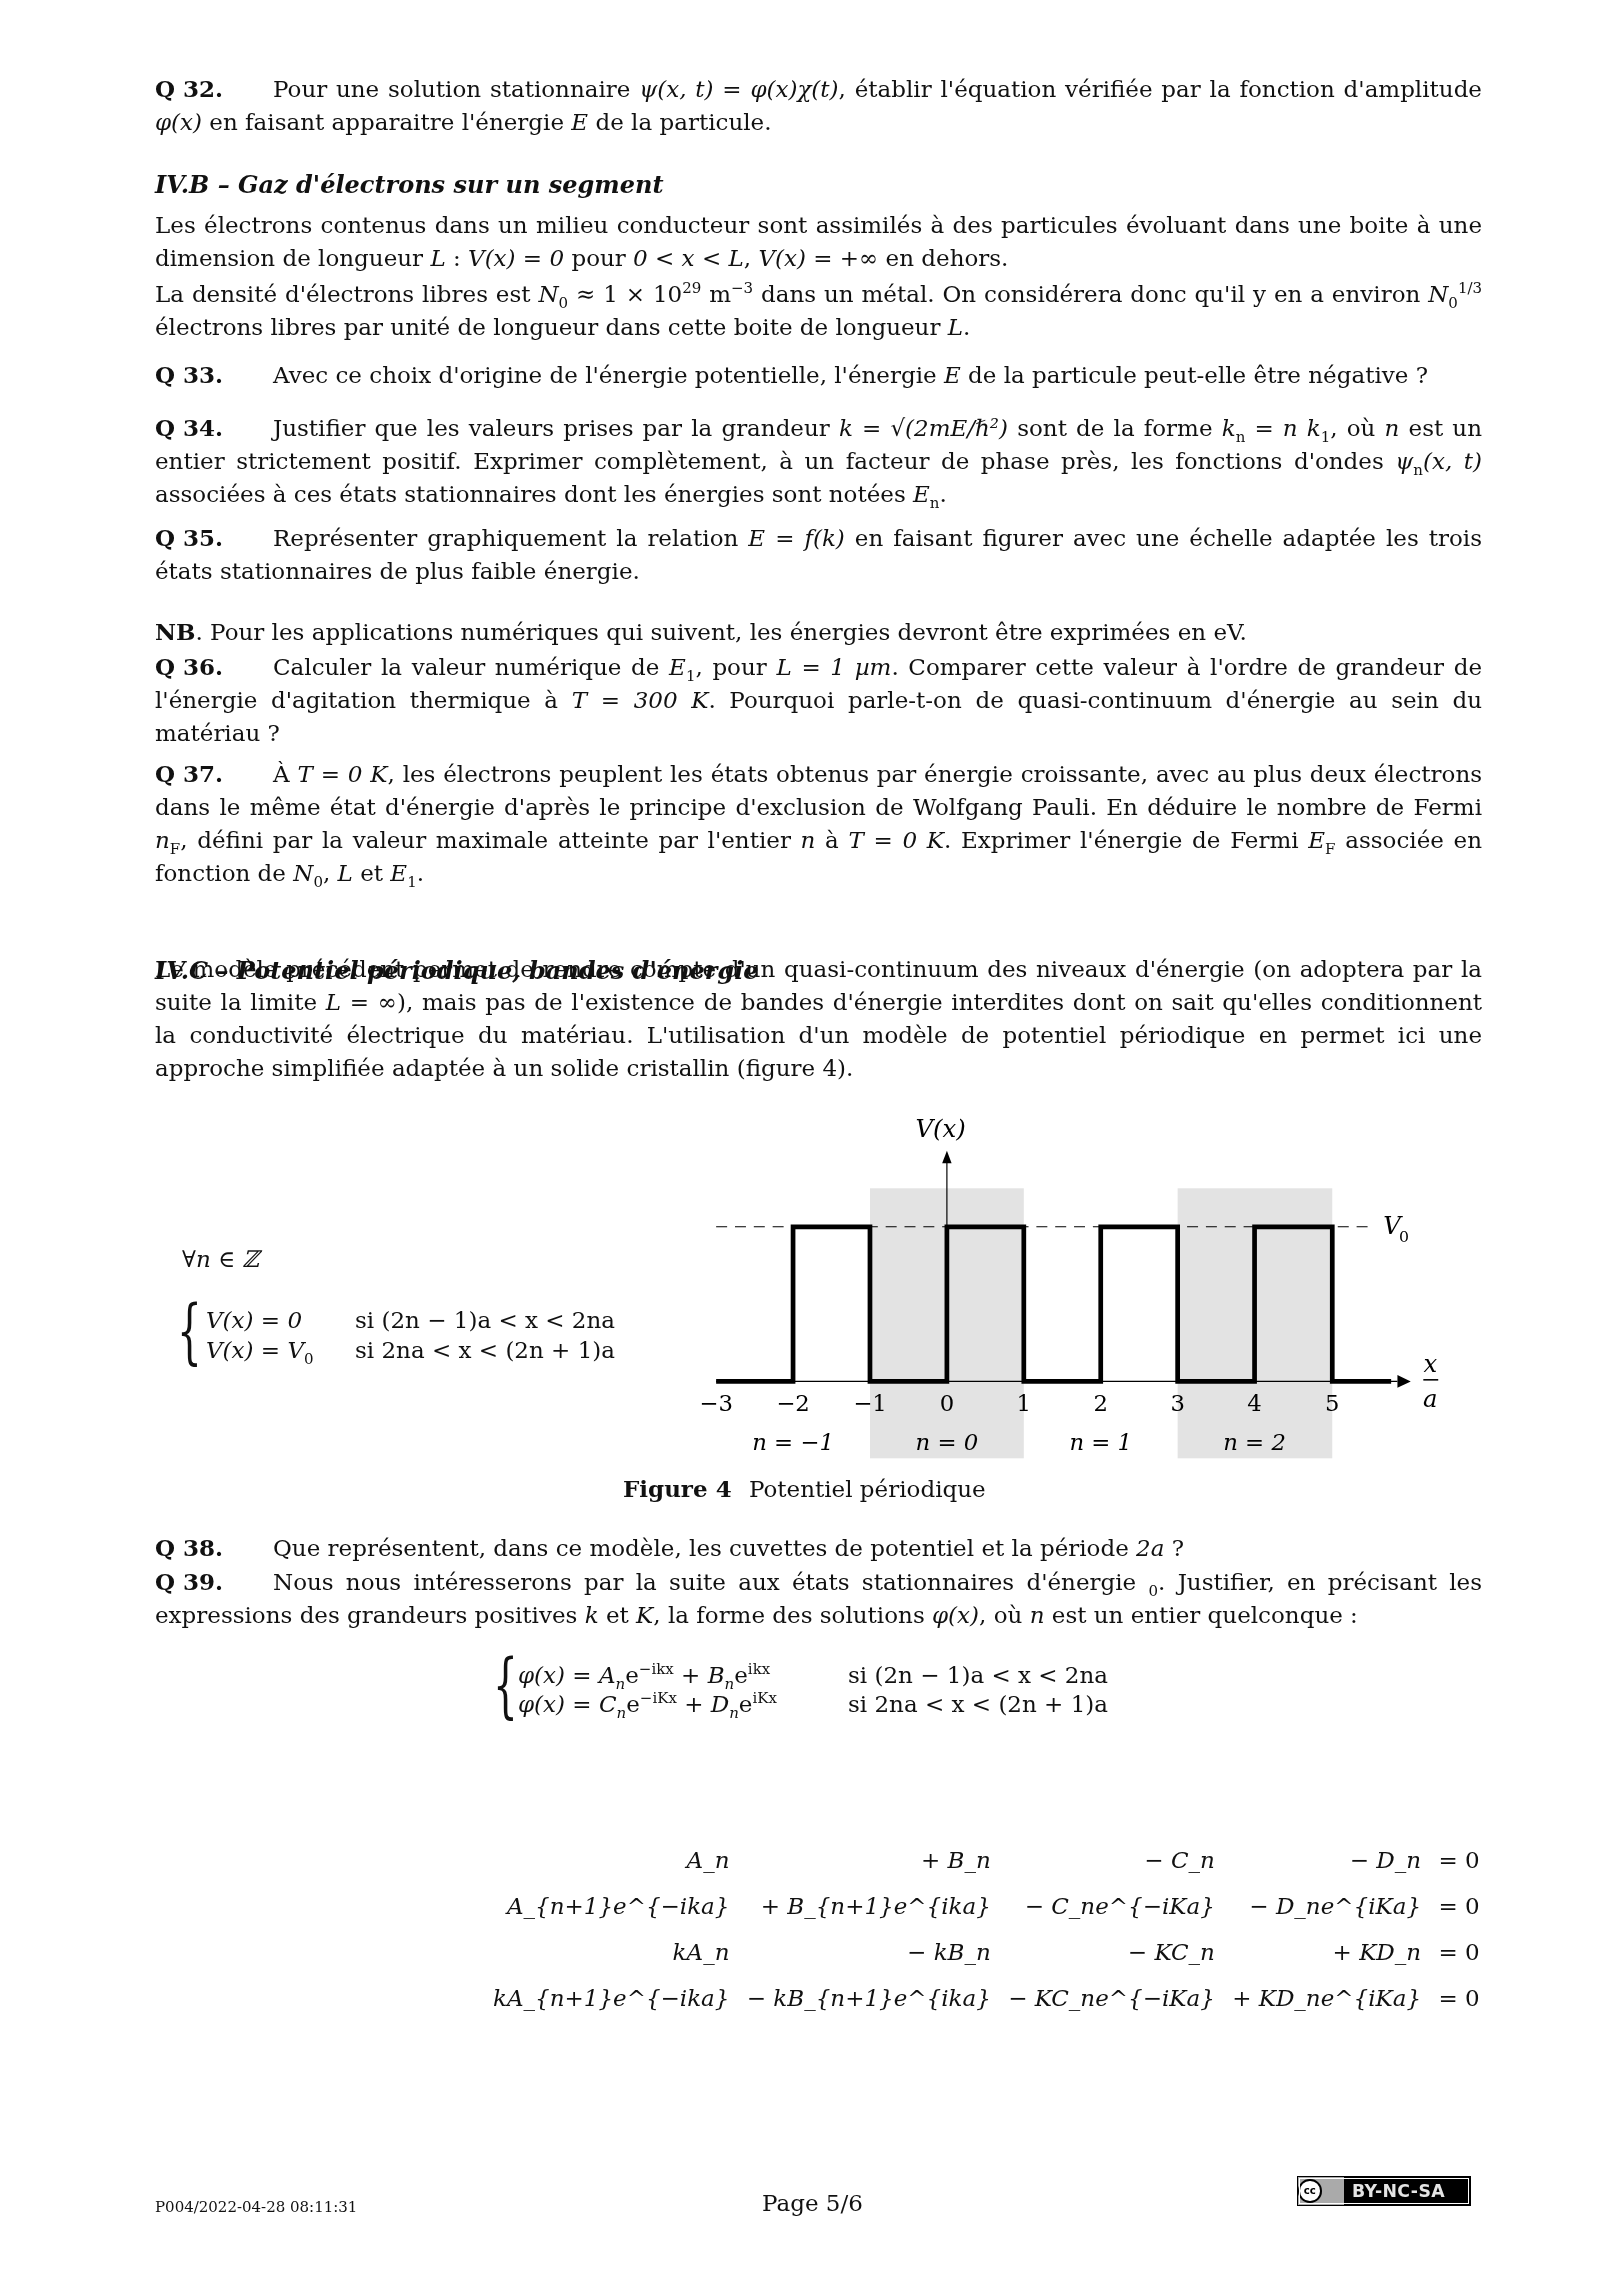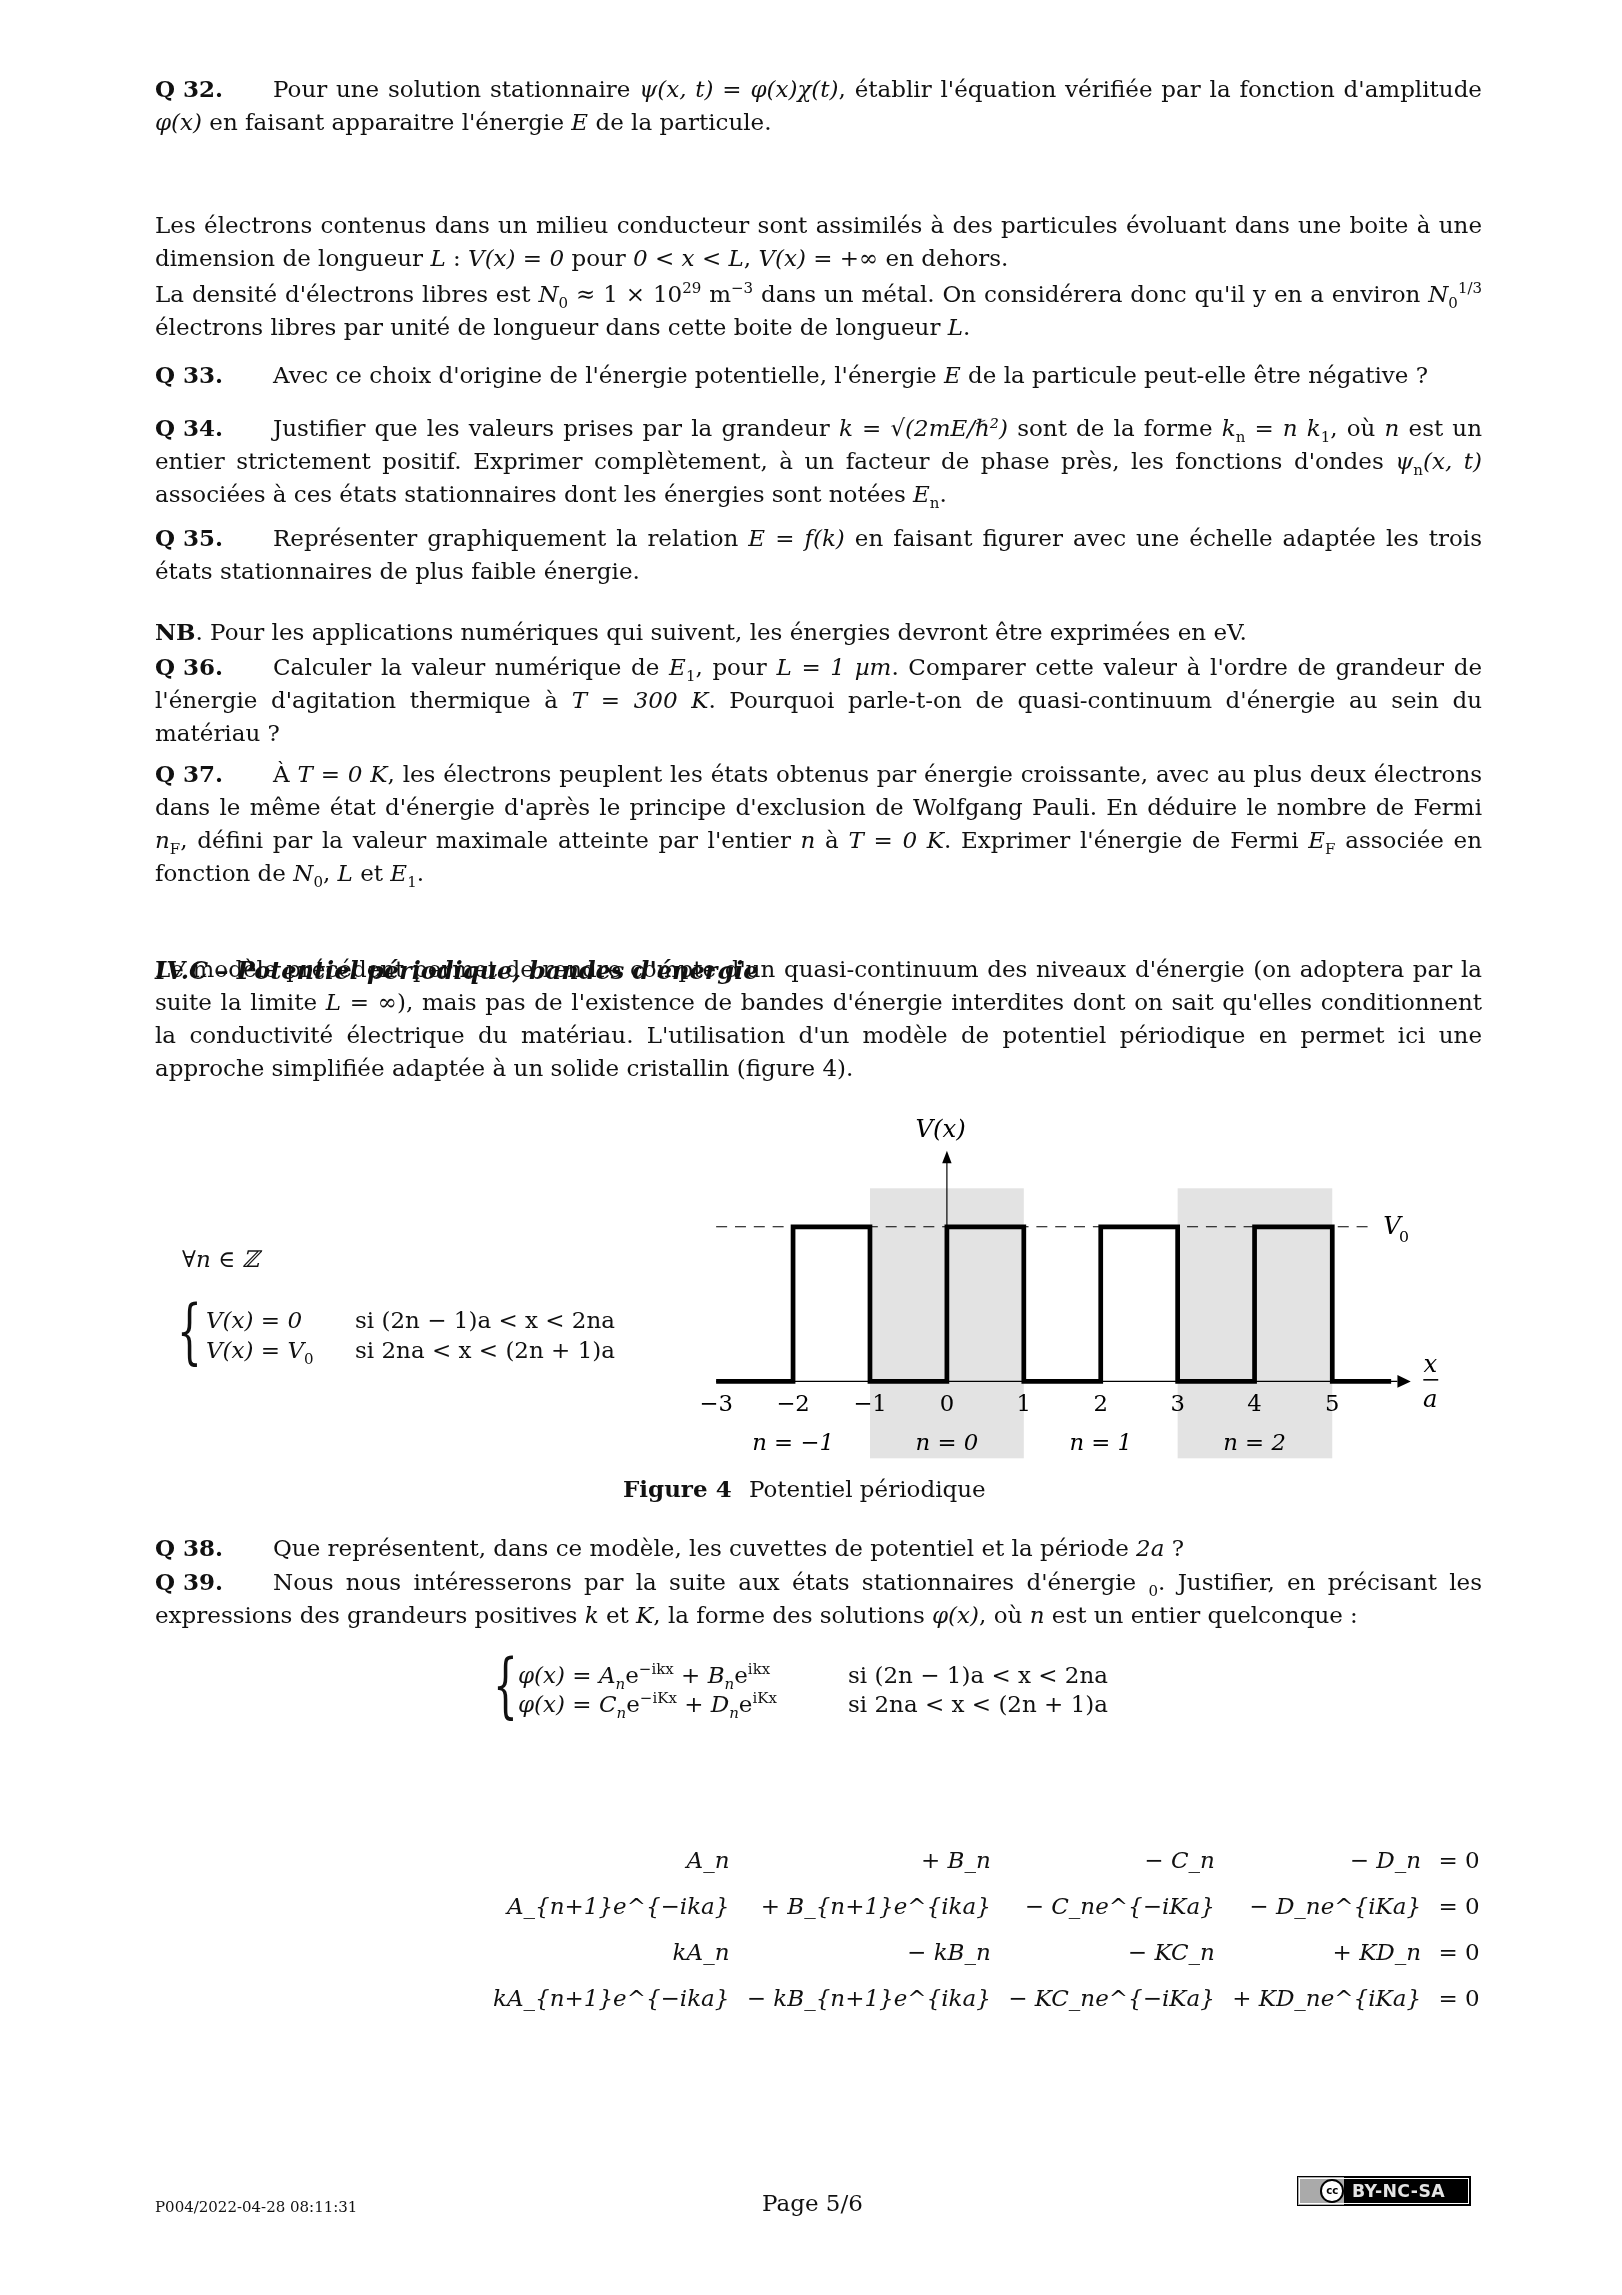--- a/index.html
+++ b/index.html
@@ -32,21 +32,21 @@
   .fig-caption { position: absolute; font-size: 23px; line-height: 36px; }
   .fig-caption .lbl { font-weight: bold; margin-right: 17.3px; }
   .footer-left { position: absolute; left: 155px; top: 2198px; font-size: 15px; }
   .footer-center { position: absolute; left: 762px; top: 2190px; font-size: 23px; }
   .cc-badge {
     position: absolute; left: 1297px; top: 2176px; width: 174px; height: 30px;
     background: #000; border: 1.6px solid #000; box-sizing: border-box;
     display: flex; align-items: center; outline: 1.6px solid #fff; outline-offset: -3.9px;
   }
   .cc-badge .cc-left {
-    width: 46px; height: 100%; background: #aaa; display: flex; align-items: center; justify-content: flex-end;
+    width: 46px; height: 100%; background: #aaa; display: flex; align-items: center; justify-content: flex-start;
   }
   .cc-badge .cc-circle {
     width: 23.6px; height: 23.6px; border-radius: 50%; background: #fff; border: 2.4px solid #000;
     box-sizing: border-box; font-family: "DejaVu Sans", sans-serif; font-weight: bold;
     font-size: 10.2px; line-height: 19px; text-align: center; color: #000;
   }
   .cc-badge .cc-text {
     color: #e5e5e5; font-family: "DejaVu Sans", sans-serif; font-weight: bold; font-size: 17.3px;
     padding-left: 7.9px; letter-spacing: 0.4px;
   }
@@ -54,20 +54,21 @@
 </style>
 </head>
 <body>
 
 <div class="page">
 
   <div class="block" style="top:72px;">
     <span class="q-label">Q 32.</span><span>Pour une solution stationnaire </span><span class="m">ψ(x, t) = φ(x)χ(t)</span><span>, établir l'équation vérifiée par la fonction d'amplitude </span><span class="m">φ(x)</span><span> en faisant apparaitre l'énergie </span><span class="m">E</span><span> de la particule.</span>
   </div>
 
+  <div class="section-title" style="top:168px;">IV.B –  Gaz d'électrons sur un segment</div>
 
   <div class="block" style="top:209px;">
     <span>Les électrons contenus dans un milieu conducteur sont assimilés à des particules évoluant dans une boite à une dimension de longueur </span><span class="m">L</span><span> : </span><span class="m">V(x) = 0</span><span> pour </span><span class="m">0 &lt; x &lt; L</span><span>, </span><span class="m">V(x) = +∞</span><span> en dehors.</span>
   </div>
 
   <div class="block" style="top:278px;">
     <span>La densité d'électrons libres est </span><span class="m">N</span><sub>0</sub><span> ≈ 1 × 10</span><sup>29</sup><span> m</span><sup>−3</sup><span> dans un métal. On considérera donc qu'il y en a environ </span><span class="m">N</span><sub>0</sub><sup>1/3</sup><span> électrons libres par unité de longueur dans cette boite de longueur </span><span class="m">L</span><span>.</span>
   </div>
 
   <div class="block" style="top:358px;">

